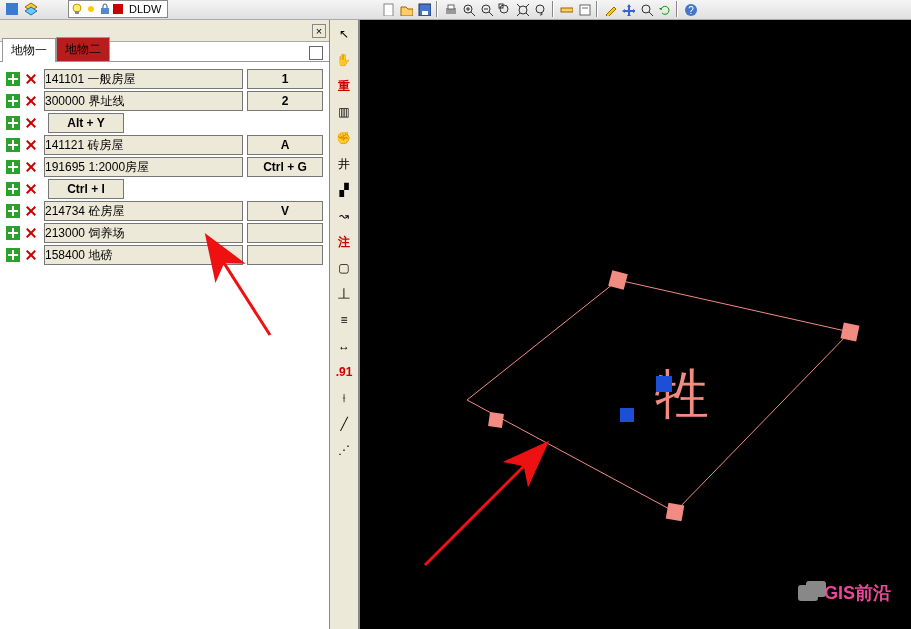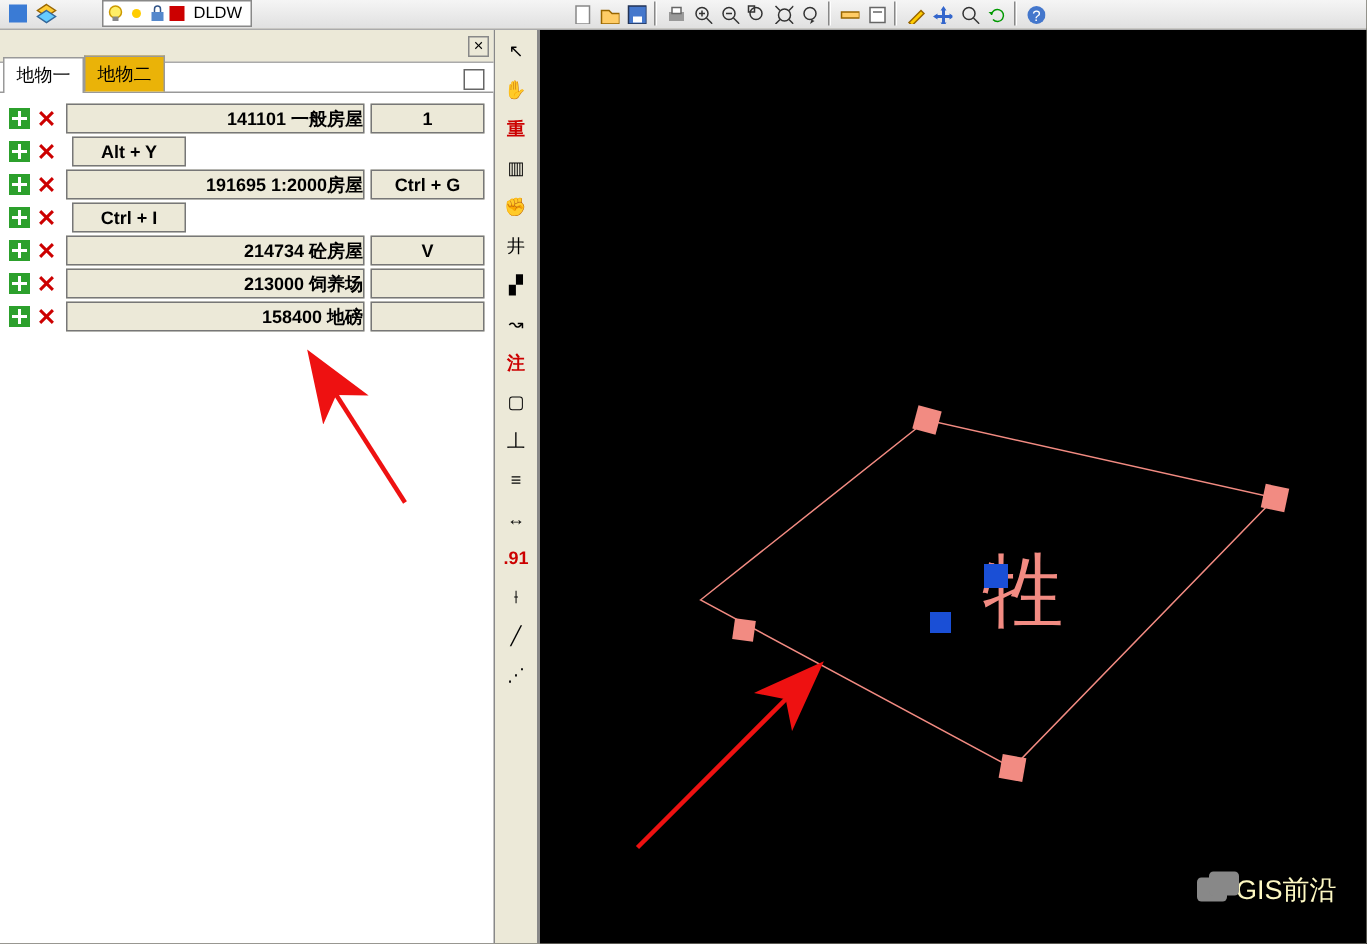--- a/index.html
+++ b/index.html
@@ -17,46 +17,46 @@
   .top-toolbar .right-icons .tico { width: 16px; height: 16px; border: 1px solid transparent; }
   .top-toolbar .right-icons .sep { width: 2px; height: 16px; border-left: 1px solid #888; border-right: 1px solid #fff; margin: 0 2px; }
   
   .main { display: flex; height: 609px; }
   
   .left-panel { width: 330px; background: #fff; border-right: 1px solid #888; display: flex; flex-direction: column; }
   .panel-header { height: 22px; background: #ece9d8; border-bottom: 1px solid #aaa; display: flex; justify-content: space-between; align-items: center; padding: 0 3px; }
   .panel-header .close-x { width: 14px; height: 14px; font-size: 11px; text-align: center; line-height: 12px; border: 1px solid #888; cursor: pointer; }
   
   .tabs-row { height: 20px; display: flex; align-items: flex-end; padding-left: 2px; border-bottom: 1px solid #999; background: #fff; position: relative; }
-  .tab { padding: 3px 8px; border: 1px solid #999; border-bottom: none; background: #eab308; font-size: 12px; cursor: pointer; }
+  .tab { padding: 3px 8px; border: 1px solid #999; border-bottom: none; background: #b91c1c; font-size: 12px; cursor: pointer; }
   .tab.active { background: #fff; position: relative; top: 1px; }
   .tabs-row .sq { position: absolute; right: 6px; top: 4px; width: 14px; height: 14px; border: 1px solid #666; background: #fff; }
   
   .list-area { flex: 1; padding: 6px 6px; overflow: auto; }
   .row { display: flex; align-items: center; height: 21px; margin-bottom: 1px; }
   .row .plus { width: 14px; height: 14px; background: #2ca02c; position: relative; margin-right: 4px; cursor: pointer; }
   .row .plus::before { content:""; position:absolute; left:2px; right:2px; top:6px; height:2px; background:#fff; }
   .row .plus::after { content:""; position:absolute; top:2px; bottom:2px; left:6px; width:2px; background:#fff; }
   .row .del { width: 14px; height: 14px; position: relative; margin-right: 6px; cursor: pointer; }
   .row .del::before, .row .del::after { content:""; position:absolute; left:1px; right:1px; top:6px; height:2px; background:#c00; }
   .row .del::before { transform: rotate(45deg); }
   .row .del::after { transform: rotate(-45deg); }
-  .row .cell-label { flex: 1; height: 20px; line-height: 18px; text-align: right; background: #ece9d8; border: 1px solid #777; font-size: 12px; font-weight: bold; cursor: pointer; }
+  .row .cell-label { flex: 1; height: 20px; line-height: 18px; text-align: left; background: #ece9d8; border: 1px solid #777; font-size: 12px; font-weight: normal; cursor: pointer; }
   .row .cell-key { width: 76px; height: 20px; line-height: 18px; text-align: center; background: #ece9d8; border: 1px solid #777; margin-left: 4px; font-size: 12px; font-weight: bold; cursor: pointer; }
   
   .vstrip { width: 30px; background: #ece9d8; border-right: 2px solid #888; display: flex; flex-direction: column; align-items: center; padding-top: 4px; gap: 6px; }
   .vstrip .vico { width: 22px; height: 20px; border: 1px solid transparent; display:flex; align-items:center; justify-content:center; font-size:12px; cursor: pointer; }
   .vstrip .redtxt { color: #c00; font-weight: bold; }
   
   .canvas-wrap { flex: 1; background: #000; position: relative; }
   .canvas-svg { position: absolute; inset: 0; }
   
   .red-arrow { position: absolute; pointer-events: none; }
   
-  .watermark { position: absolute; right: 20px; bottom: 24px; color: #fef9c3; font-size: 18px; font-weight: normal; display: flex; align-items: center; gap: 6px; }
+  .watermark { position: absolute; right: 20px; bottom: 24px; color: #ec4899; font-size: 18px; font-weight: bold; display: flex; align-items: center; gap: 6px; }
   .watermark .wm-ico { width: 20px; height: 16px; border-radius: 3px; background: #888; position: relative; }
   .watermark .wm-ico::after { content:""; position:absolute; width:20px; height:16px; border-radius:3px; background:#888; left:8px; top:-4px; }
 </style>
 </head>
 <body>
 
 <div class="top-toolbar">
   <div class="left-icons">
     <svg class="ico">
         <rect x="2" y="2" width="12" height="12" fill="#3a7bd5"></rect>
@@ -166,21 +166,33 @@
     <div class="list-area" id="list-area">
         <div class="row">
           <span class="plus"></span>
           <span class="del"></span>
           <span class="cell-label">141101 一般房屋</span>
           <span class="cell-key">1</span>
         </div>
         <div class="row">
           <span class="plus"></span>
           <span class="del"></span>
+          <span class="cell-label">300000 界址线</span>
+          <span class="cell-key">2</span>
+        </div>
+        <div class="row">
+          <span class="plus"></span>
+          <span class="del"></span>
           <span class="cell-key">Alt + Y</span>
+        </div>
+        <div class="row">
+          <span class="plus"></span>
+          <span class="del"></span>
+          <span class="cell-label">141121 砖房屋</span>
+          <span class="cell-key">A</span>
         </div>
         <div class="row">
           <span class="plus"></span>
           <span class="del"></span>
           <span class="cell-label">191695 1:2000房屋</span>
           <span class="cell-key">Ctrl + G</span>
         </div>
         <div class="row">
           <span class="plus"></span>
           <span class="del"></span>

